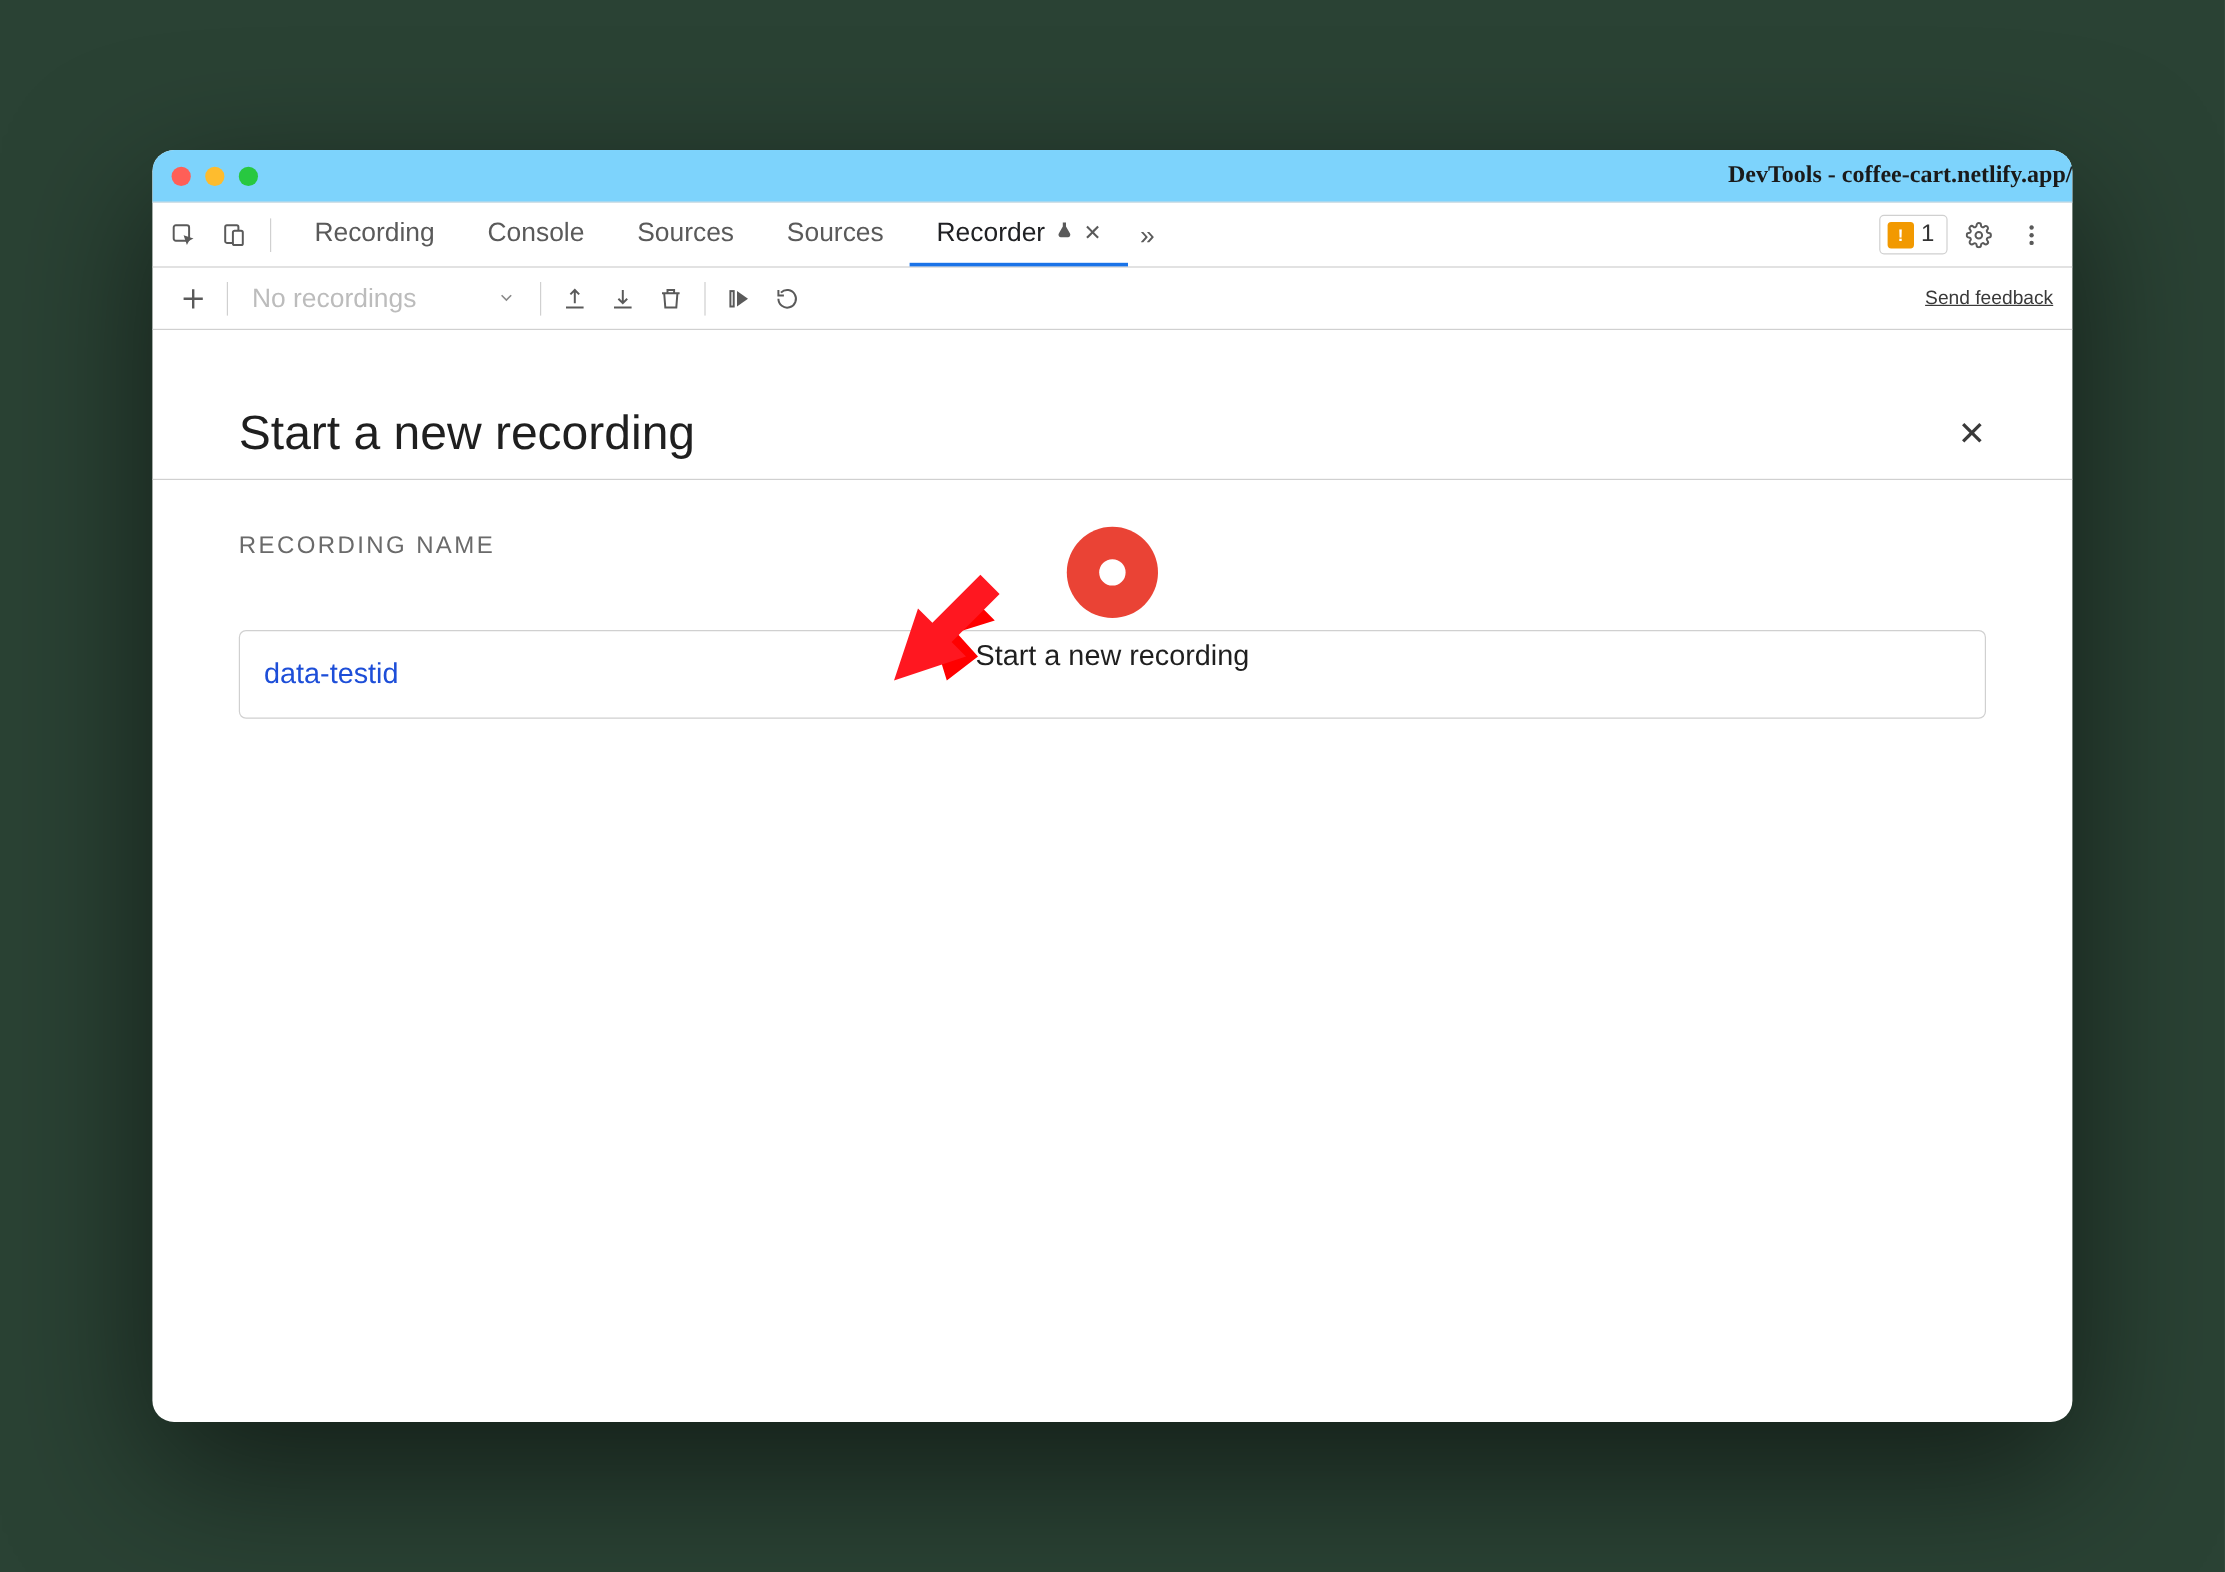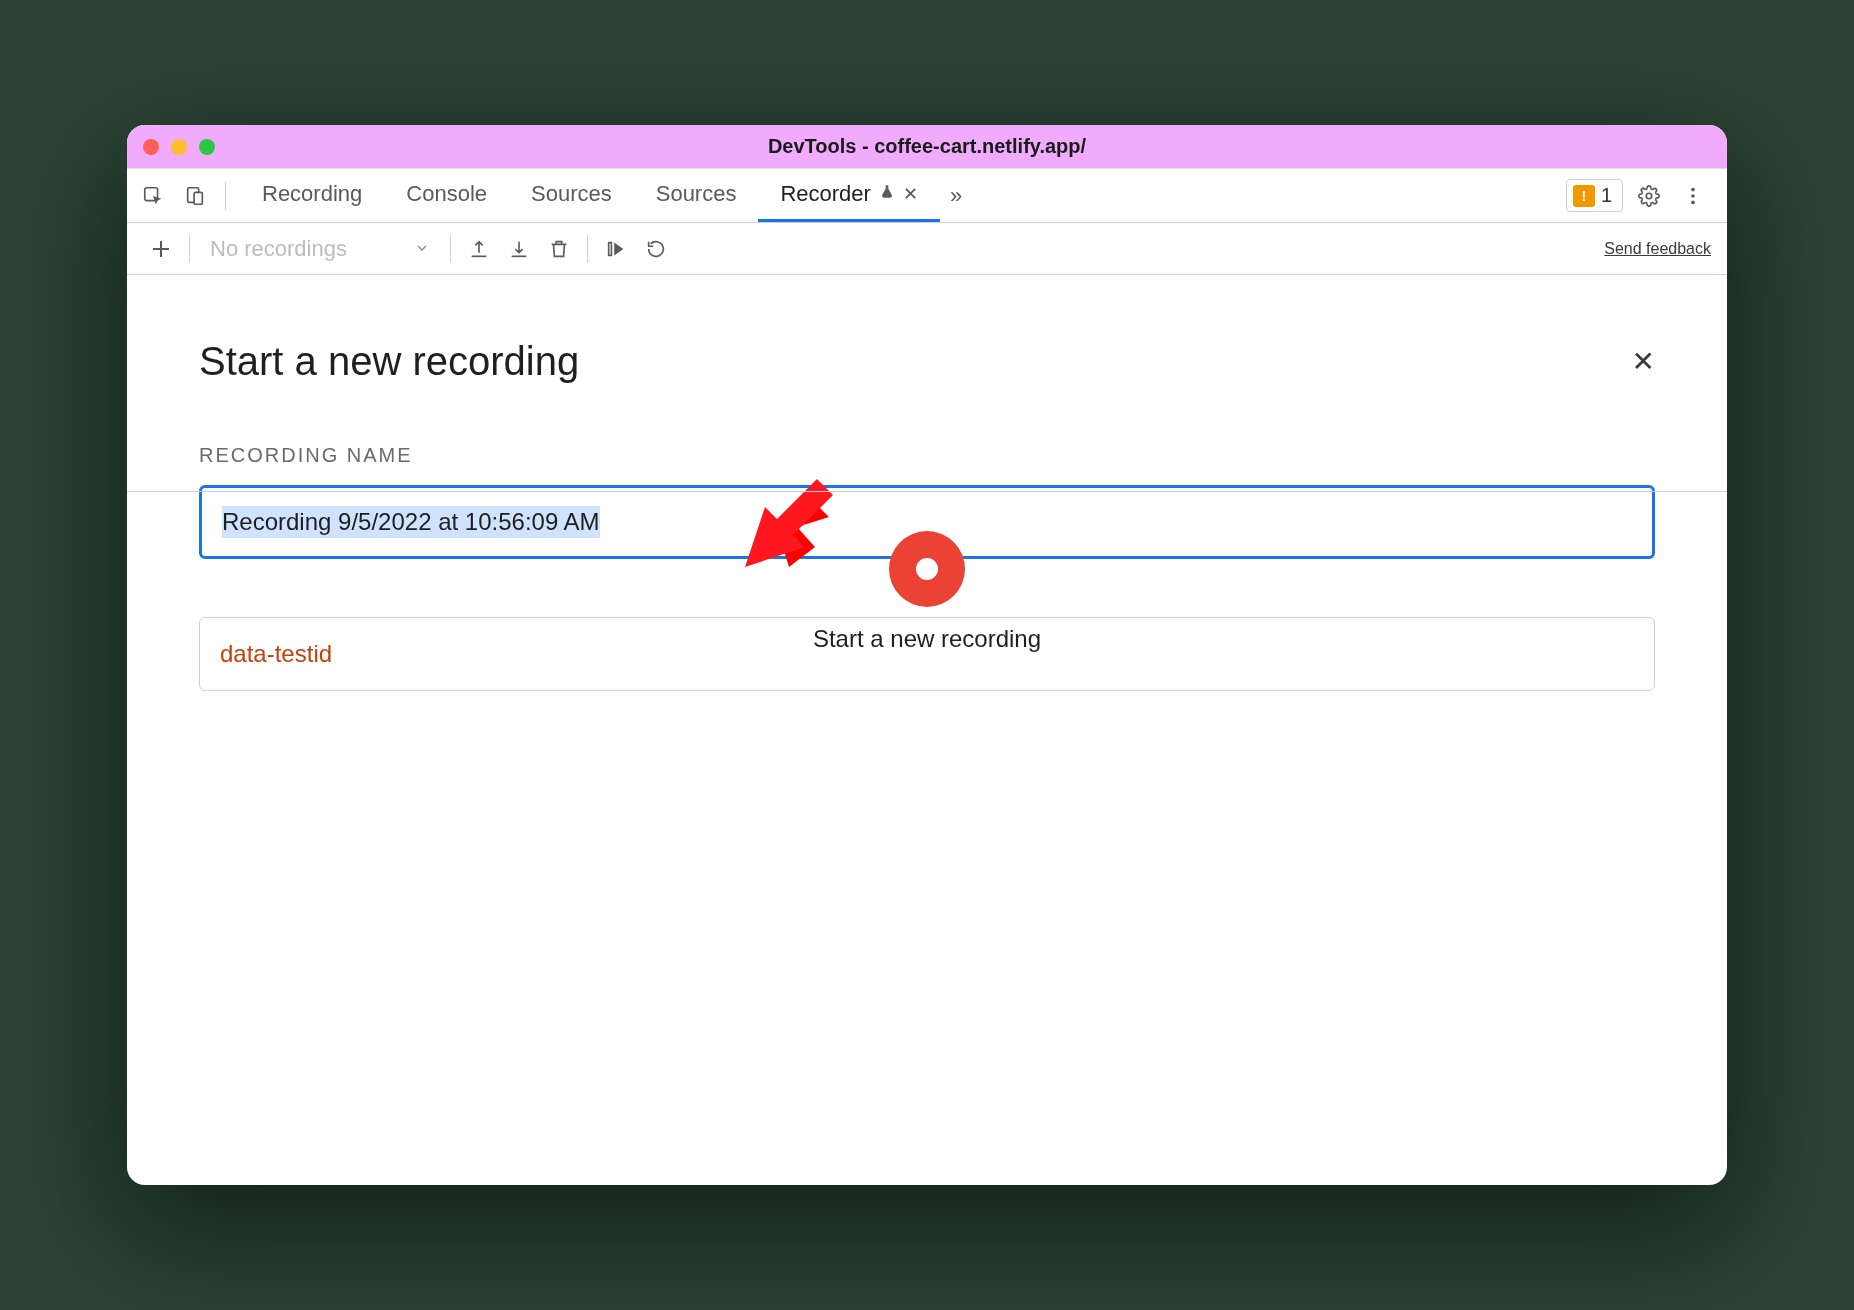--- a/index.html
+++ b/index.html
@@ -27,24 +27,25 @@
     box-shadow: 0 40px 120px rgba(0,0,0,0.55);
     position: relative;
     overflow: hidden;
   }
 
   
   .titlebar {
     height: 44px;
     display: flex;
     align-items: center;
-    justify-content: center;
+    justify-content: flex-end;
     position: relative;
-    background: #f0abfc;
+    background: #7dd3fc;
     border-bottom: 1px solid #e1e1e1;
+    font-family: Liberation Serif, serif;
   }
   .traffic-lights {
     position: absolute;
     left: 16px;
     top: 50%;
     transform: translateY(-50%);
     display: flex;
     gap: 12px;
   }
   .light {
@@ -240,21 +241,21 @@
     color: #1f1f1f;
     outline: none;
     background: #fff;
   }
   .text-field .selected {
     background: #cfe3ff;
     padding: 2px 0;
   }
   .text-field.plain {
     border: 1px solid #d0d0d0;
-    color: #c2410c;
+    color: #1d4ed8;
   }
   .text-field-inner {
     height: 100%;
     display: flex;
     align-items: center;
   }
   .field-block { margin-bottom: 58px; }
 
   
   .arrow-annot {
@@ -428,25 +429,20 @@
       <div class="panel">
         <div class="panel-header">
           <div class="panel-title">Start a new recording</div>
           <div class="close-panel">✕</div>
         </div>
 
         <div class="field-block">
           <div class="field-label">
             <span>RECORDING NAME</span>
           </div>
-          <div class="text-field">
-            <div class="text-field-inner">
-              <span class="selected">Recording 9/5/2022 at 10:56:09 AM</span>
-            </div>
-          </div>
         </div>
 
         <svg class="arrow-annot" style="left:610px; top:200px;" width="110" height="100" viewBox="0 0 110 100">
           <defs></defs>
           <g fill="#ff0000">
             <path d="M68 18 L20 66 L44 66 L52 92 L78 72 L60 52 L92 42 Z" transform="rotate(0 55 50)"></path>
           </g>
 
           <g fill="#ff1717">
             <path d="M95 10 L25 78 L42 80 L8 98 L26 64 L28 80 Z" opacity="0"></path>

